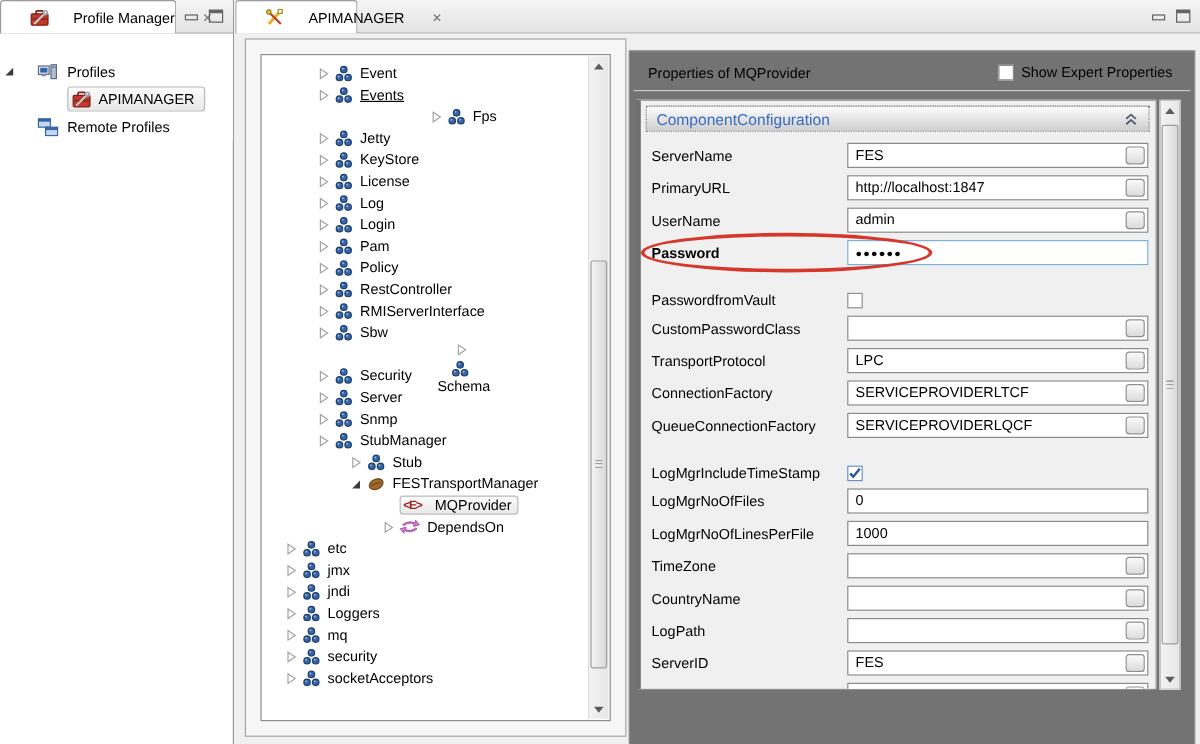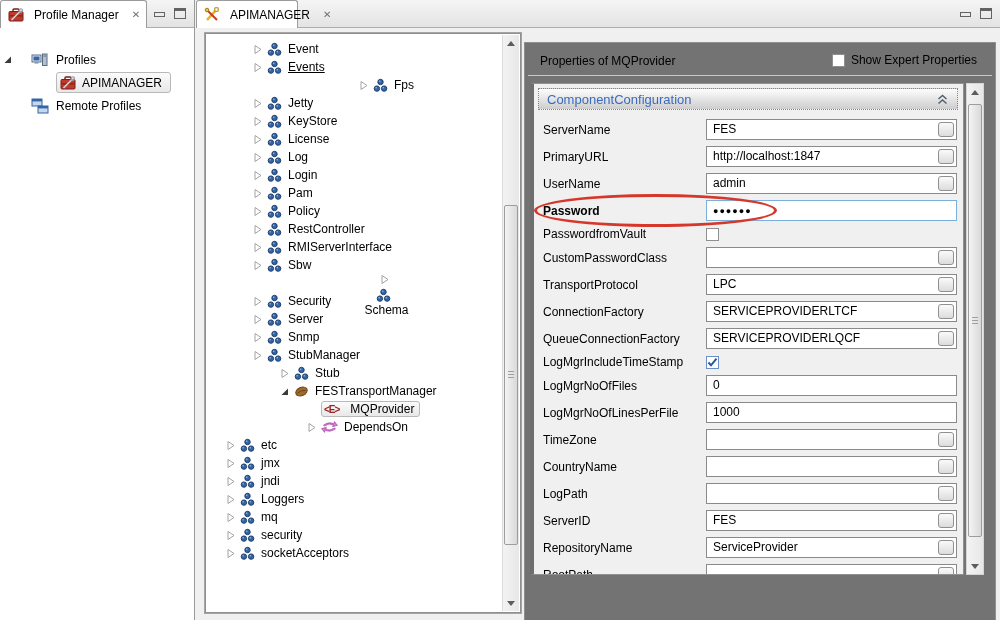--- a/index.html
+++ b/index.html
@@ -2,21 +2,21 @@
 <html style="--annotation_red: #d6372b; --section_title_blue: #3a6bbf; --tree_icon_blue: #3465a4; --focus_border_blue: #7ab0dc;"><head>
 <meta charset="utf-8">
 <style>
   * { box-sizing: border-box; margin:0; padding:0; }
   html,body { width:1000px; height:620px; }
   body { font-family:"Liberation Sans", sans-serif; font-size:12px; color:#000; background:#f0f0f0; overflow:hidden; }
   .app { position:relative; width:1000px; height:620px; background:#f0f0f0; }
 
   
   .tabbar { position:relative; height:28px; background:linear-gradient(#f5f5f5,#e3e3e3); border-bottom:1px solid #adadad; }
-  .tab { position:absolute; left:0; top:0; height:28px; display:flex; align-items:center; gap:10px; padding:0 7px;
+  .tab { position:absolute; left:0; top:0; height:28px; display:flex; align-items:center; gap:20px; padding:0 24px;
          background:#fff; border:1px solid #9b9b9b; border-bottom:none; border-radius:3px 3px 0 0; }
   .tab-title { white-space:nowrap; }
   .tab-close { color:#6f6f6f; font-size:10px; margin-left:3px; cursor:default; }
   .panel-ctrls { position:absolute; right:8px; top:8px; display:flex; gap:9px; align-items:center; }
   .ico-min { width:11px; height:5px; border:1px solid #636363; margin-top:2px; }
   .ico-max { width:12px; height:11px; border:1px solid #636363; border-top:3px solid #636363; }
 
   
   .left-panel { position:absolute; left:0; top:0; width:195px; height:620px; background:#fff; border-right:1px solid #9a9a9a; }
   .left-panel .tab { width:147px; }
@@ -25,21 +25,21 @@
   .ltrow .arrow { width:10px; display:inline-flex; }
   .sel-box { display:inline-flex; align-items:center; gap:6px; padding:2px 8px 2px 3px;
              border:1px solid #b9b9b9; border-radius:3px; background:linear-gradient(#fbfbfb,#e8e8e8); }
 
   
   .editor { position:absolute; left:196px; top:0; width:804px; height:620px; }
   .editor .tab { width:102px; }
   .editor-body { position:absolute; left:0; top:28px; right:0; bottom:0; background:#f0f0f0; }
 
   
-  .tree-frame { position:absolute; left:8px; top:4px; width:318px; height:582px; border:1px solid #a5a5a5; padding:0; background:#f6f6f6; }
+  .tree-frame { position:absolute; left:8px; top:4px; width:318px; height:582px; border:1px solid #a5a5a5; padding:12px; background:#f6f6f6; }
   .tree-box { position:relative; width:100%; height:100%; border:1px solid #8f8f8f; background:#fff; overflow:hidden; }
   .mtree { padding-top:6px; }
   .trow { height:18px; display:flex; align-items:center; white-space:nowrap; }
   .trow .arrow { width:14px; display:inline-flex; flex:0 0 14px; }
   .trow .ticon { margin-right:6px; display:inline-flex; align-items:center; }
   .trow .sel-box { padding:0 5px 0 2px; gap:5px; }
   .e-ico { color:#9b2222; font-weight:bold; font-size:10px; letter-spacing:-1px; }
 
   
   .vscroll { position:absolute; top:1px; right:1px; bottom:1px; width:17px; background:linear-gradient(to right,#f3f3f3,#e7e7e7); border-left:1px solid #dcdcdc; }
@@ -58,21 +58,21 @@
   .cb { width:13px; height:13px; border:1px solid #8f8f8f; background:#fff; display:inline-flex; align-items:center; justify-content:center; flex:0 0 13px; }
   .cb.checked { border-color:#6a8fc8; }
   .props-sep { position:absolute; left:3px; right:3px; top:32px; border-top:1px solid #c9c9c9; }
 
   .fields-frame { position:absolute; left:5px; top:40px; width:434px; height:492px; background:#f0f0f0;
                   border:1px solid #909090; border-left:4px solid #6e6e6e; overflow:hidden; padding:4px 5px 0 4px; }
   .section-header { height:22px; border:1px dotted #858585; background:linear-gradient(#fdfdfd,#cdcdcd);
                     display:flex; align-items:center; justify-content:space-between; padding:0 8px; margin-bottom:6px;
                     color:var(--section_title_blue,#3a6bbf); font-size:13px; }
   .frow { height:27px; display:flex; align-items:center; }
-  .frow.cbrow { height:20px; }
+  .frow.cbrow { height:20px;margin-top:16px; }
   .flabel { width:168px; padding-left:5px; flex:0 0 168px; white-space:nowrap; }
   .flabel.bold { font-weight:bold; }
   .fctrl { flex:1; position:relative; height:21px; margin-right:1px; }
   .tinput { position:absolute; inset:0; border:1px solid #8a8a8a; background:#fff; padding:2px 6px; line-height:15px;
             white-space:nowrap; overflow:hidden; }
   .tinput.pw { border-color:var(--focus_border_blue,#7ab0dc); font-size:9px; letter-spacing:1px; line-height:16px; }
   .mini-btn { position:absolute; right:3px; top:3px; width:16px; height:15px; border:1px solid #909090; border-radius:3px;
               background:linear-gradient(#fafafa,#dcdcdc); }
   .props-scroll { position:absolute; left:441px; top:40px; width:18px; height:492px; background:linear-gradient(to right,#f3f3f3,#e7e7e7); border:1px solid #d5d5d5; }
 

